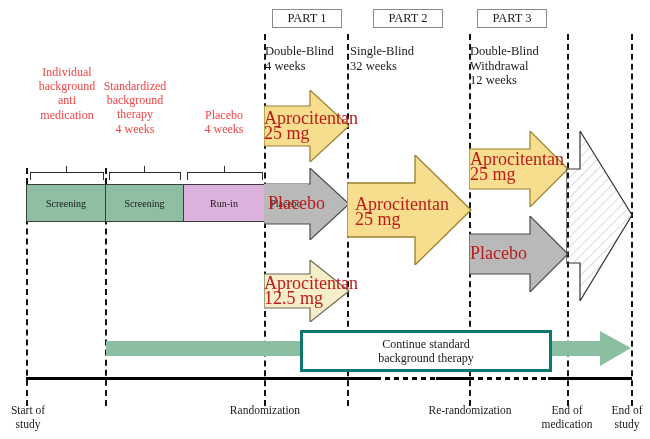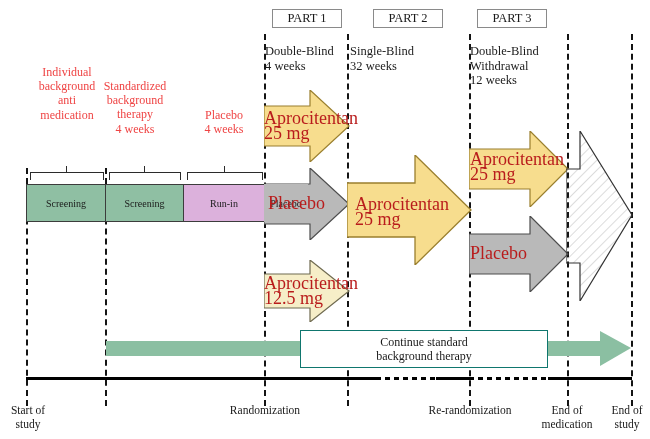--- a/index.html
+++ b/index.html
@@ -28,21 +28,21 @@
   .pbox{position:absolute;border:1.2px solid #3c3c3c;box-sizing:border-box;
         font-size:10px;color:#1a1a1a;display:flex;align-items:center;justify-content:center;}
 
   
   .axis{position:absolute;background:#000;height:3px;}
   .axisdot{position:absolute;height:3px;}
   .botlab{position:absolute;font-size:11.5px;line-height:13.5px;text-align:center;color:#1a1a1a;}
 
   
   .gbar{position:absolute;background:#8bbfa2;}
-  .gbox{position:absolute;border:1px solid #0f766e;background:#fff;
+  .gbox{position:absolute;border:3px solid #0f766e;background:#fff;
         font-size:12px;line-height:14.5px;text-align:center;color:#1a1a1a;
         display:flex;align-items:center;justify-content:center;}
 
   .arrowlbl{position:absolute;font-size:18px;line-height:14.5px;text-align:left;color:#b91c1c;}
   svg{display:block;}
 </style>
 </head>
 <body>
 
 <div id="stage">

